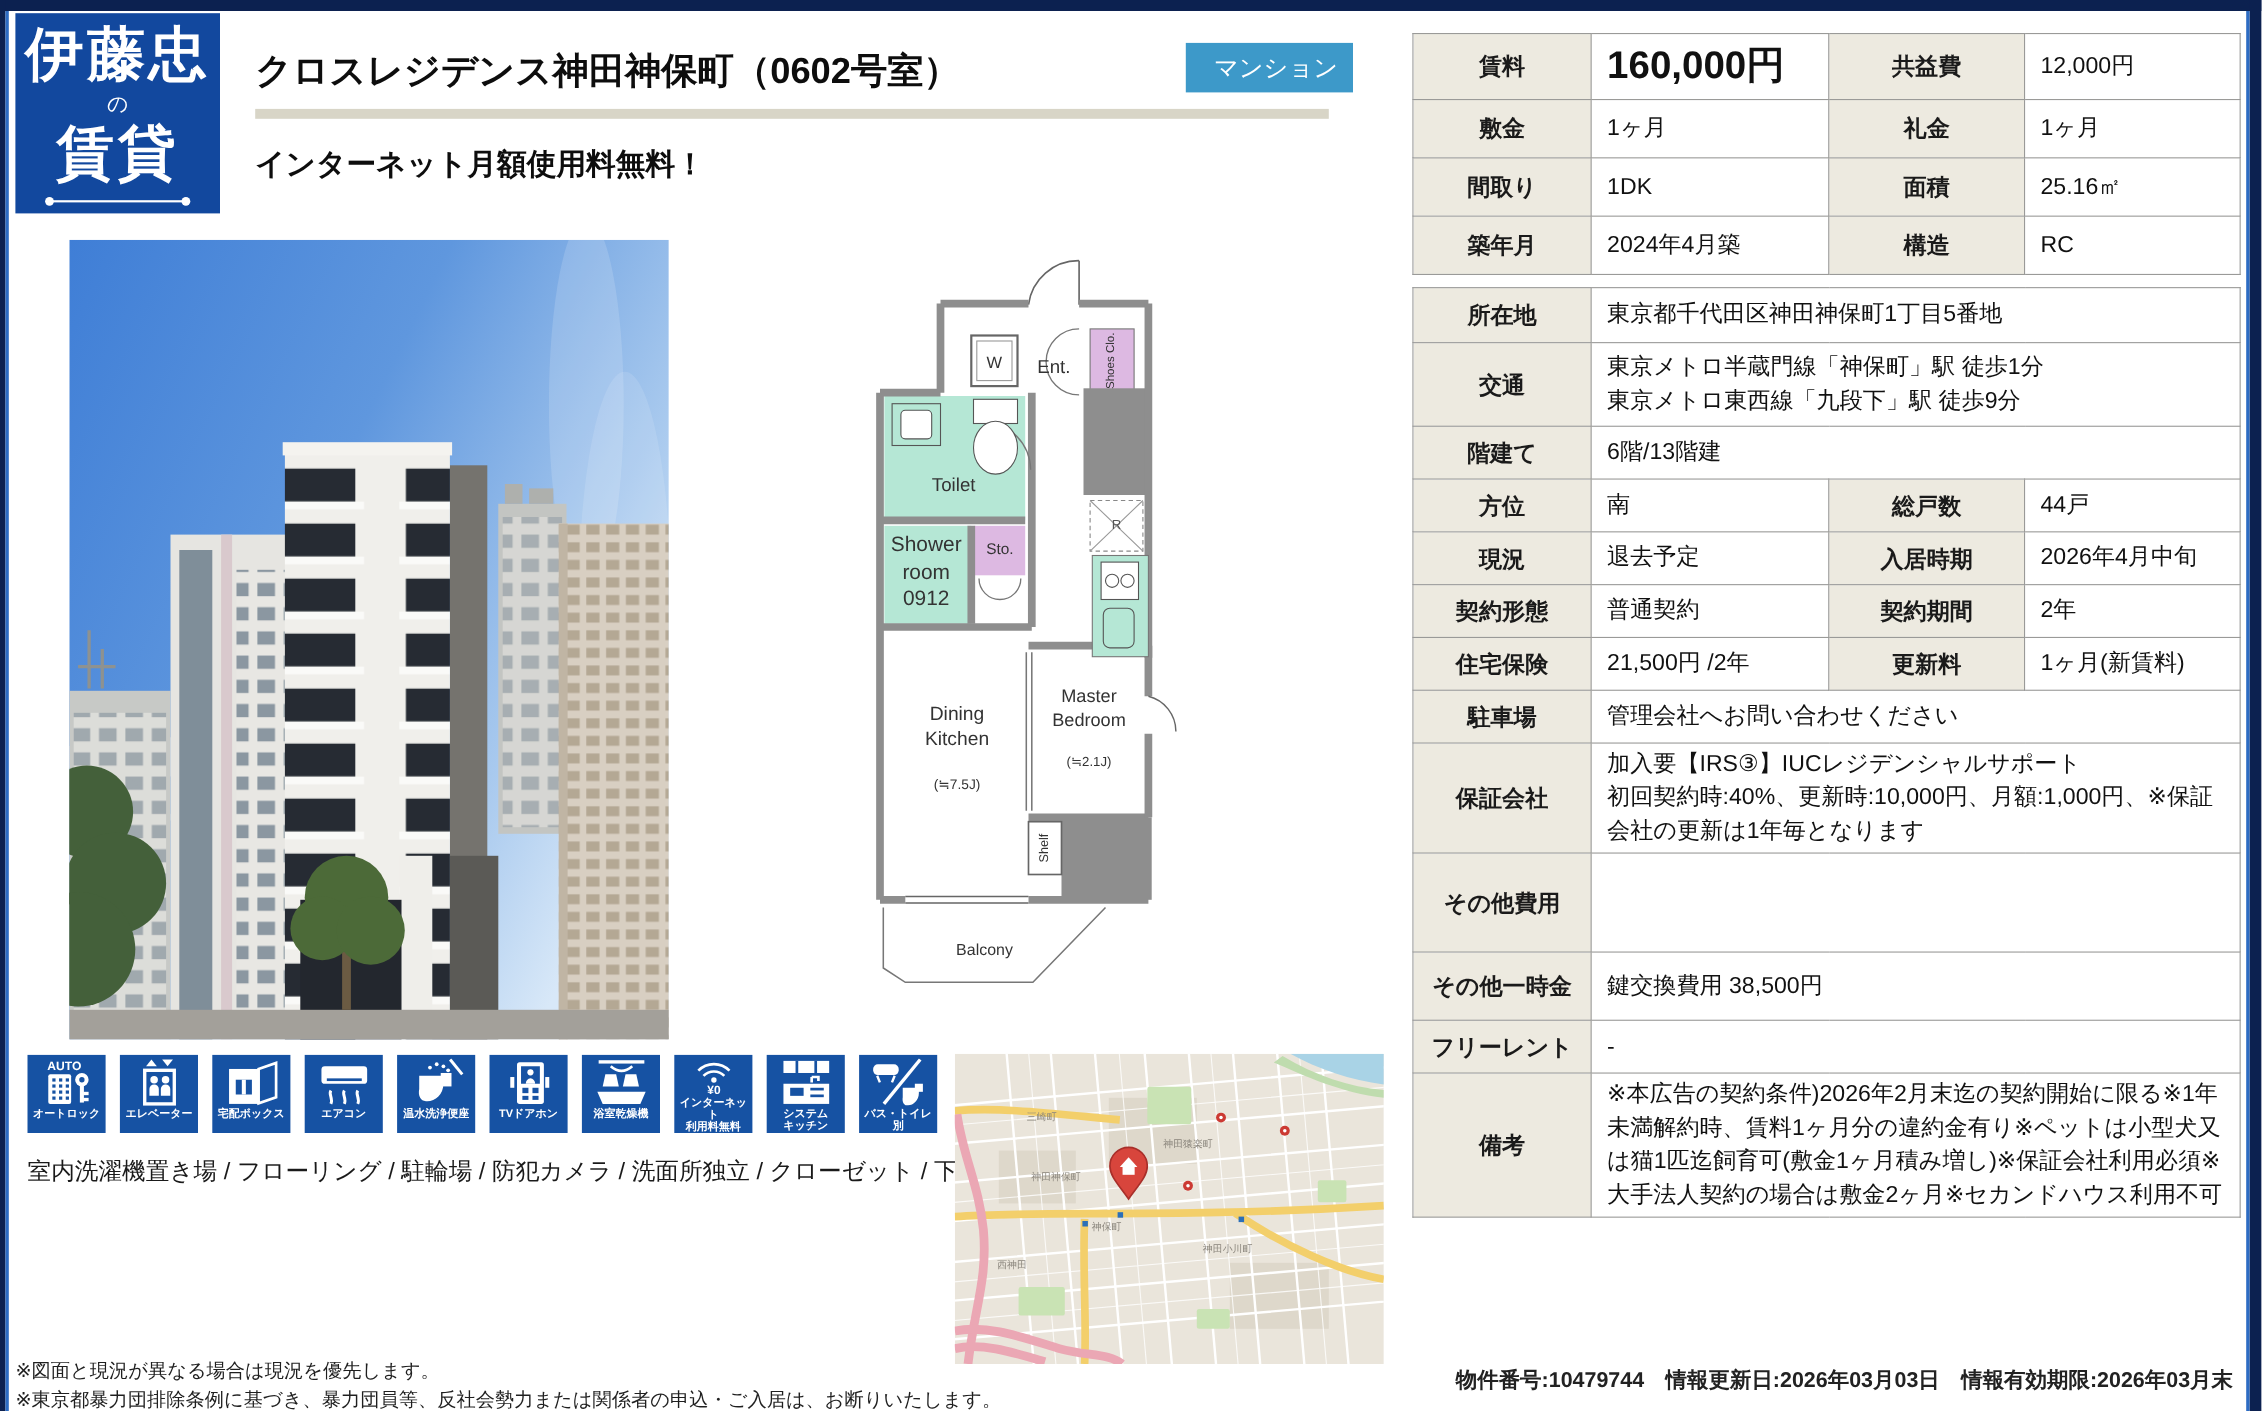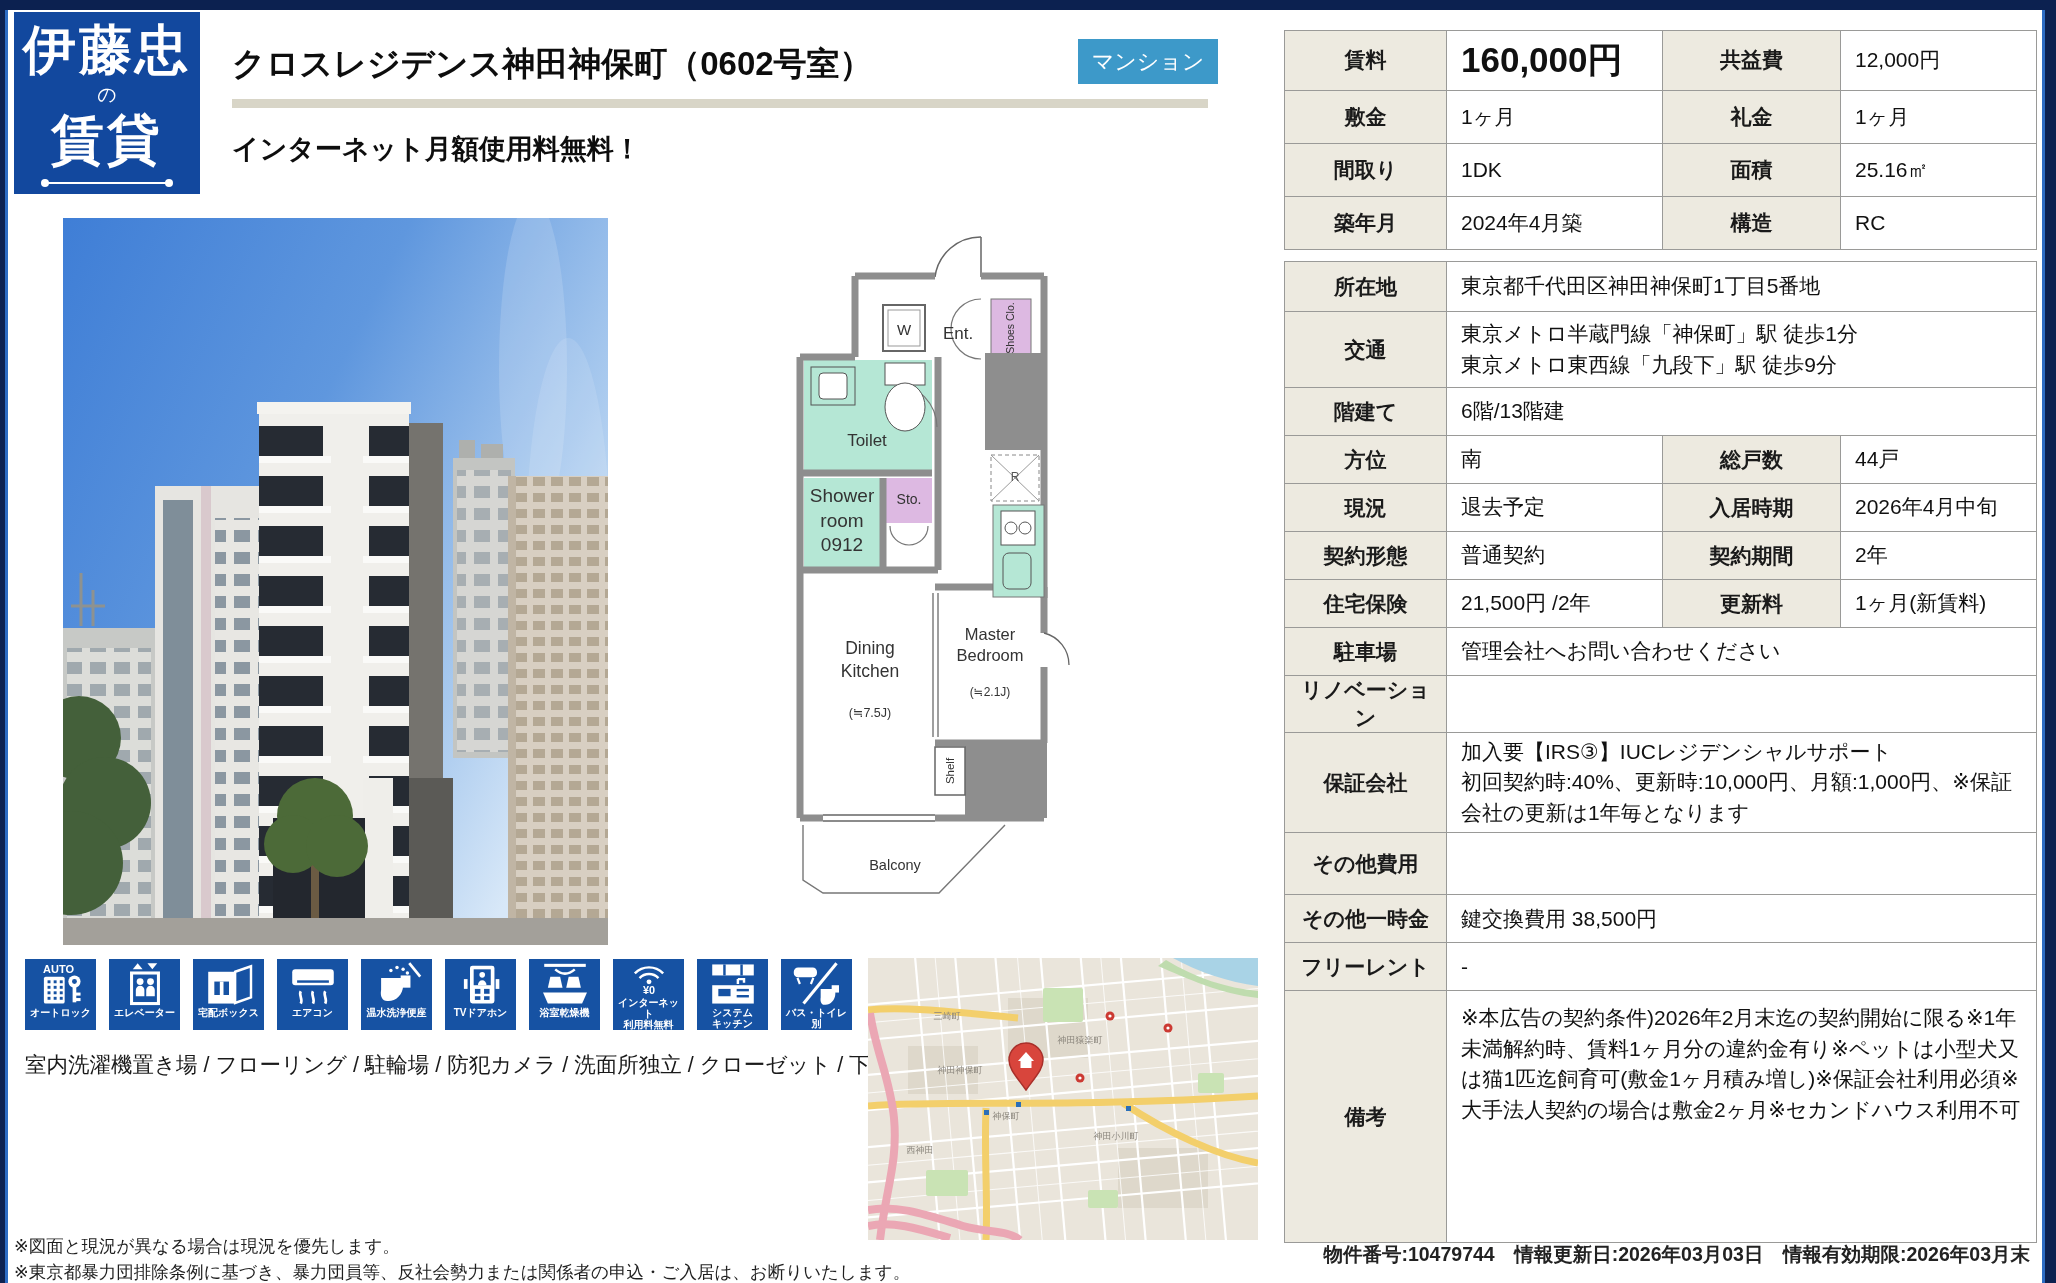--- a/index.html
+++ b/index.html
@@ -20,21 +20,21 @@
         display:flex;flex-direction:column;align-items:center;justify-content:center;color:#fff;}
   .logo .l1,.logo .l2{font-size:53px;font-weight:bold;letter-spacing:3px;line-height:1.05;}
   .logo .mid{font-size:19px;margin:4px 0;}
   .logo-line{margin-top:14px;width:124px;height:2px;background:#fff;position:relative;}
   .logo-line::before,.logo-line::after{content:"";position:absolute;top:-3px;width:8px;height:8px;border-radius:50%;background:#fff;}
   .logo-line::before{left:-4px;} .logo-line::after{right:-4px;}
 
   
   .title{position:absolute;left:232px;top:42px;font-size:33px;font-weight:bold;color:#0d0d0d;}
   .badge{position:absolute;left:1078px;top:39px;width:140px;height:45px;background:#3d99c9;color:#fff;
-         font-size:22px;display:flex;align-items:center;justify-content:center;}
+         font-size:22px;display:flex;align-items:center;justify-content:center;padding-left:12px;}
   .title-rule{position:absolute;left:232px;top:99px;width:976px;height:9px;background:#d8d5c7;}
   .subtitle{position:absolute;left:232px;top:131px;font-size:27px;font-weight:bold;color:#0d0d0d;}
 
   
   .photo{position:absolute;left:63px;top:218px;width:545px;height:727px;}
   .floorplan{position:absolute;left:795px;top:235px;width:275px;height:700px;}
   .fp-label{position:absolute;transform:translate(-50%,-50%);text-align:center;color:#333;
             white-space:pre-line;line-height:1.3;}
   .fp-rot{transform:translate(-50%,-50%) rotate(-90deg);white-space:nowrap;}
   .map{position:absolute;left:868px;top:958px;width:390px;height:282px;}
@@ -318,24 +318,20 @@
         <td class="label">住宅保険</td>
         <td class="value">21,500円 /2年</td>
         <td class="label">更新料</td>
         <td class="value">1ヶ月(新賃料)</td>
       </tr>
       <tr>
         <td class="label">駐車場</td>
         <td class="value" colspan="3">管理会社へお問い合わせください</td>
       </tr>
       <tr>
-        <td class="label">リノベーション</td>
-        <td class="value" colspan="3"></td>
-      </tr>
-      <tr>
         <td class="label">保証会社</td>
         <td class="value" colspan="3">加入要【IRS③】IUCレジデンシャルサポート
 初回契約時:40%、更新時:10,000円、月額:1,000円、※保証会社の更新は1年毎となります</td>
       </tr>
       <tr>
         <td class="label">その他費用</td>
         <td class="value" colspan="3"></td>
       </tr>
       <tr>
         <td class="label">その他一時金</td>

